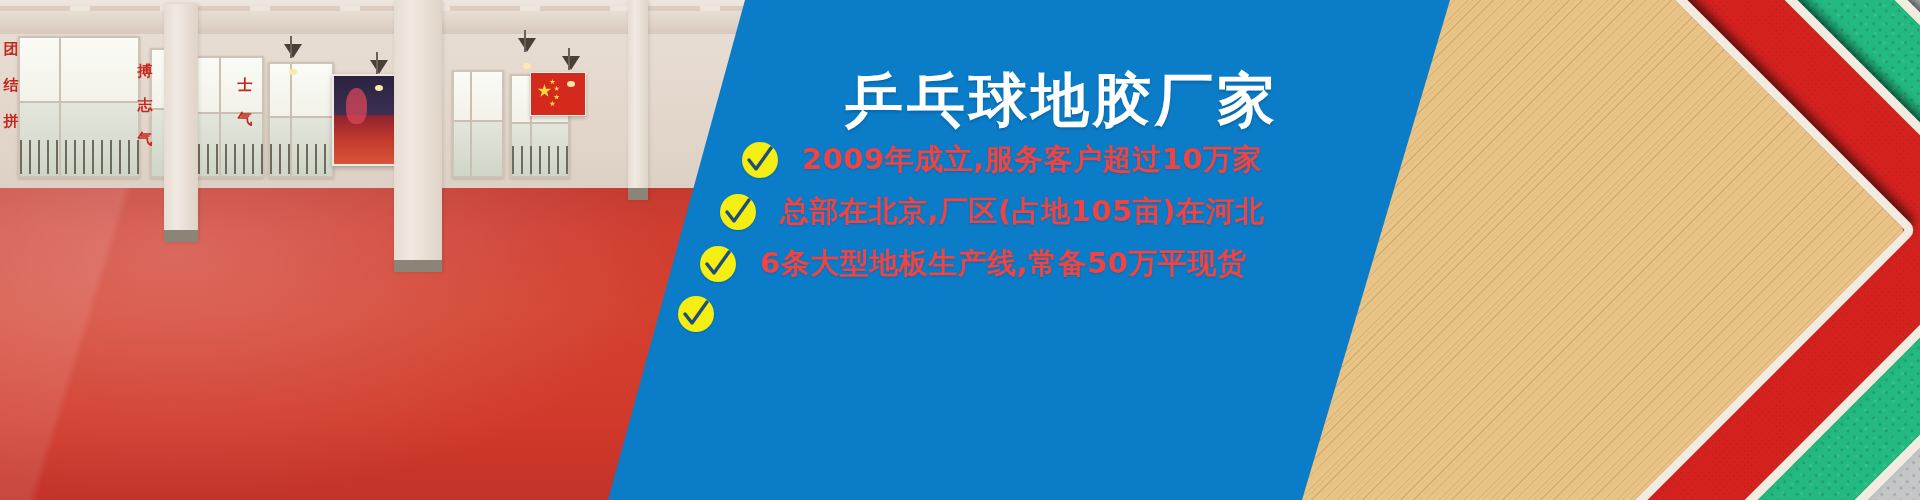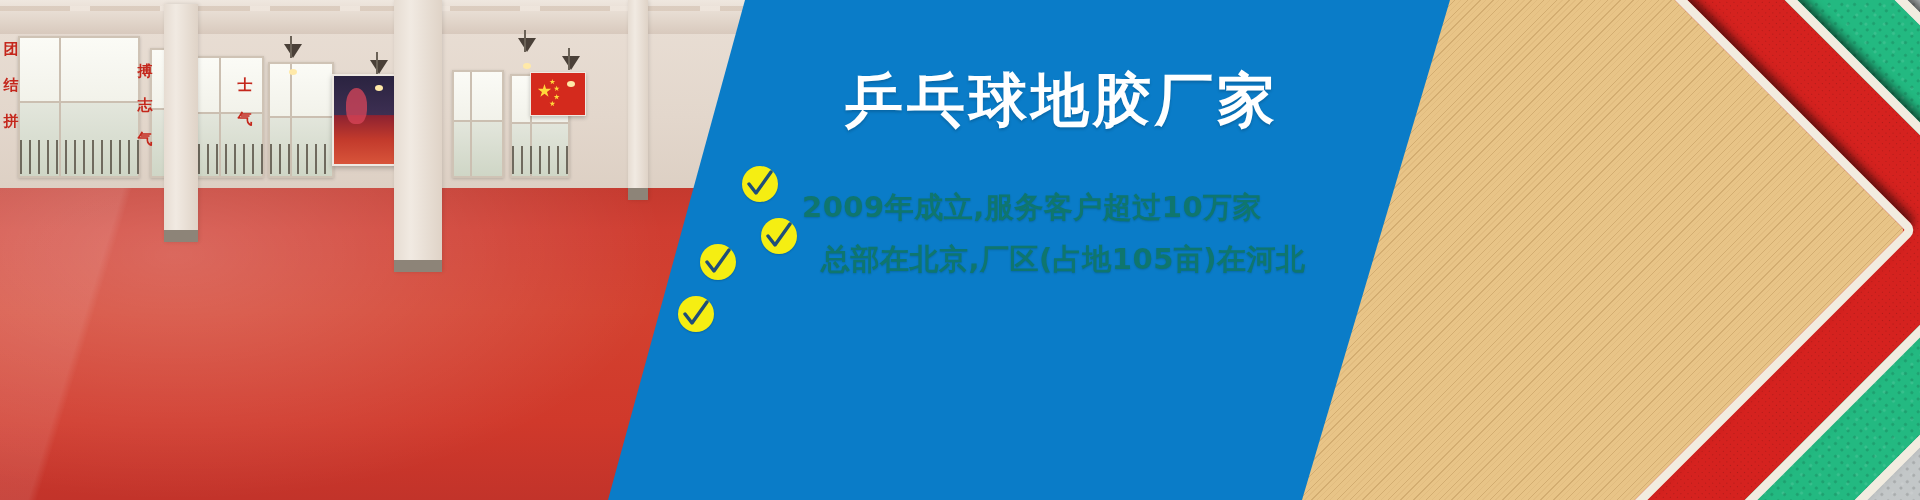--- a/index.html
+++ b/index.html
@@ -174,29 +174,28 @@
   }
   .bullet .check{
     flex:0 0 auto;
     width:36px; height:36px; border-radius:50%;
     background:#f5ee12;
     position:relative;
     box-shadow:0 1px 2px rgba(0,0,0,.18);
   }
   .bullet .check svg{ position:absolute; left:5px; top:4px; }
   .bullet .txt{
-    font-size:29px; font-weight:700; color:#0f766e;
+    font-size:29px; font-weight:700; color:#ef4444;
     letter-spacing:.5px;
     font-family:"DejaVu Sans","Liberation Sans",sans-serif;
     text-shadow:0 1px 2px rgba(0,0,0,.15);
-    margin-top:48px;
   }
 
   .b0{ left:742px; top:140px; }
-  .b1{ left:761px; top:192px; }
+  .b1{ left:720px; top:192px; }
   .b2{ left:700px; top:244px; }
   .b3{ left:678px; top:296px; }
 </style>
 </head>
 <body>
 
 <div class="banner">
 
   <div class="photo-left">
     <div class="gym-floor"></div>
@@ -304,20 +303,21 @@
         </span>
         <span class="txt">总部在北京,厂区(占地105亩)在河北</span>
       </div>
 
       <div class="bullet b2">
         <span class="check">
           <svg width="26" height="28" viewBox="0 0 26 28" aria-hidden="true">
             <path d="M2 14 L9 23 L24 2" fill="none" stroke="#1F4E79" stroke-width="3.4" stroke-linecap="round" stroke-linejoin="round"></path>
           </svg>
         </span>
+        <span class="txt">6条大型地板生产线,常备50万平现货</span>
       </div>
 
       <div class="bullet b3">
         <span class="check">
           <svg width="26" height="28" viewBox="0 0 26 28" aria-hidden="true">
             <path d="M2 14 L9 23 L24 2" fill="none" stroke="#1F4E79" stroke-width="3.4" stroke-linecap="round" stroke-linejoin="round"></path>
           </svg>
         </span>
       </div>
 

